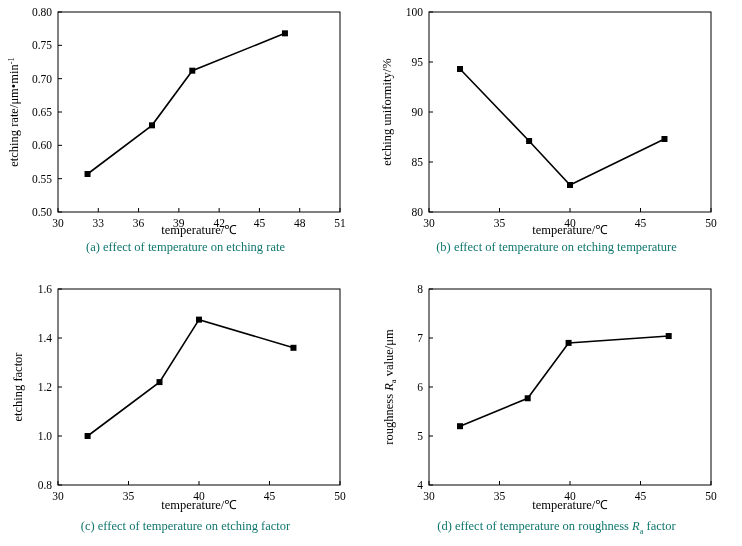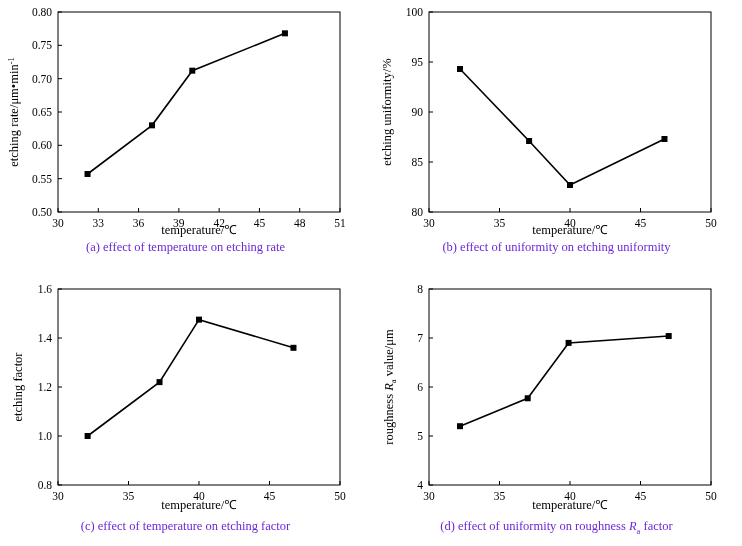--- a/index.html
+++ b/index.html
@@ -36,21 +36,21 @@
     height: 240px;
   }
   .caption {
     position: absolute;
     left: 0;
     top: 240px;
     width: 371px;
     text-align: center;
     font-size: 12.5px;
     font-family: "Liberation Serif", serif;
-    color: #6d28d9;
+    color: #0f766e;
     white-space: nowrap;
   }
   .caption.c-cap { top: 246px; }
   .caption.d-cap { top: 246px; }
 
   svg { display: block; }
 
   text {
     font-family: "Liberation Serif", serif;
     fill: #000;
@@ -155,21 +155,21 @@
         <g id="b-markers">
             <rect x="86.02" y="66.00" width="6" height="6" fill="#000000"></rect>
             <rect x="155.11" y="138.00" width="6" height="6" fill="#000000"></rect>
             <rect x="196.00" y="182.00" width="6" height="6" fill="#000000"></rect>
             <rect x="290.47" y="136.00" width="6" height="6" fill="#000000"></rect>
           </g>
         <text id="b-xaxis-label" x="199" y="234" text-anchor="middle" class="axislabel">temperature/℃</text>
         <text id="b-yaxis-label" x="20" y="112" text-anchor="middle" class="axislabel" transform="rotate(-90 20 112)">etching uniformity/%</text>
       </svg>
     </div>
-    <div class="caption">(b) effect of uniformity on etching uniformity</div>
+    <div class="caption">(b) effect of temperature on etching temperature</div>
   </div>
 
   <div class="panel panel-c">
     <div class="plot-wrap">
       <svg width="371" height="240" viewBox="0 0 371 240">
         <rect x="58" y="16" width="282" height="196" fill="none" stroke="#000" stroke-width="1"></rect>
         <g id="c-ticks">
             <line x1="58" y1="212" x2="58" y2="208" stroke="#000" stroke-width="1"></line>
             <line x1="128.5" y1="212" x2="128.5" y2="208" stroke="#000" stroke-width="1"></line>
             <line x1="199" y1="212" x2="199" y2="208" stroke="#000" stroke-width="1"></line>
@@ -243,16 +243,16 @@
         <g id="d-markers">
             <rect x="86.02" y="150.20" width="6" height="6" fill="#000000"></rect>
             <rect x="153.70" y="122.27" width="6" height="6" fill="#000000"></rect>
             <rect x="194.59" y="66.90" width="6" height="6" fill="#000000"></rect>
             <rect x="294.70" y="60.04" width="6" height="6" fill="#000000"></rect>
           </g>
         <text id="d-xaxis-label" x="199" y="236" text-anchor="middle" class="axislabel">temperature/℃</text>
         <text x="22" y="114" text-anchor="middle" class="axislabel" transform="rotate(-90 22 114)"><tspan id="d-ylab-1">roughness </tspan><tspan class="ital" id="d-ylab-2">R</tspan><tspan class="sub" dy="3" id="d-ylab-3">a</tspan><tspan dy="-3" id="d-ylab-4"> value/μm</tspan></text>
       </svg>
     </div>
-    <div class="caption d-cap"><span>(d) effect of uniformity on roughness </span><span class="ital">R</span><sub style="font-size:8.5px">a</sub><span> factor</span></div>
+    <div class="caption d-cap"><span>(d) effect of temperature on roughness </span><span class="ital">R</span><sub style="font-size:8.5px">a</sub><span> factor</span></div>
   </div>
 
 </div>
 
 </body></html>

